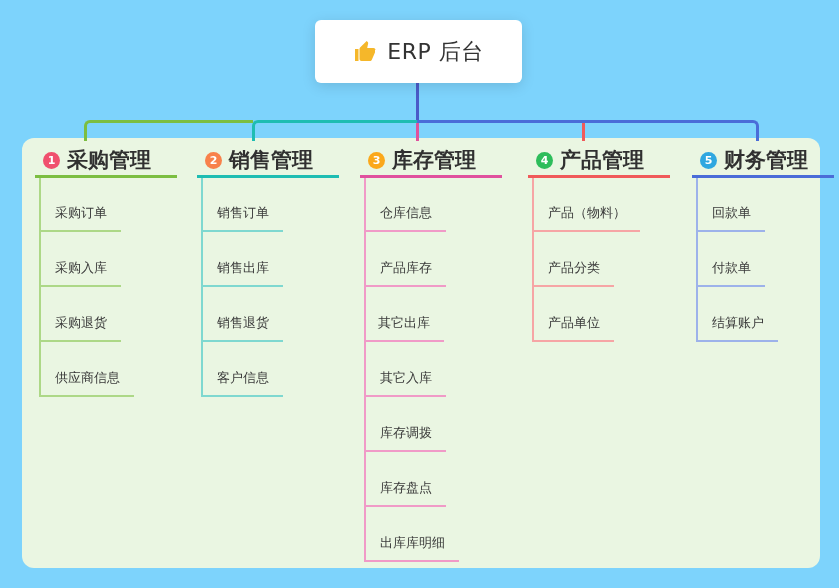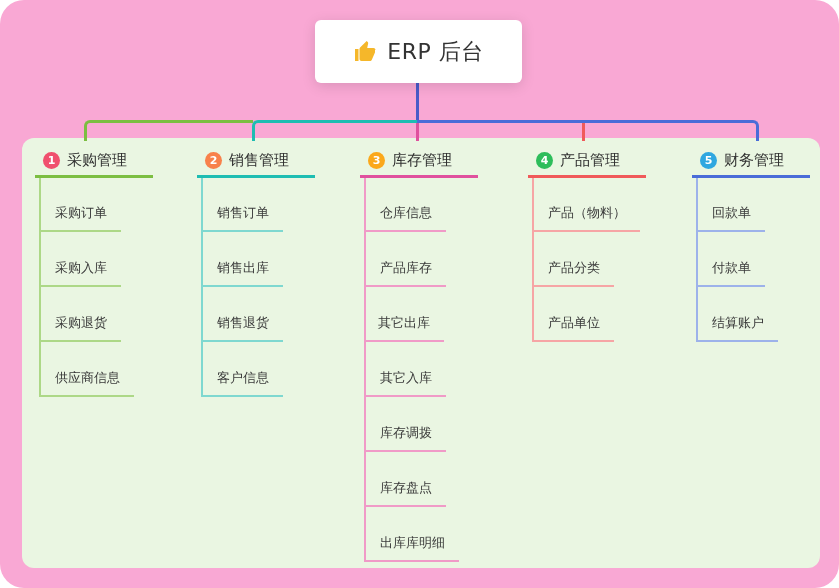--- a/index.html
+++ b/index.html
@@ -2,23 +2,22 @@
 <html><head>
 <meta charset="utf-8">
 <style>
   * { margin:0; padding:0; box-sizing:border-box; }
   html,body { background:#fff; }
   body { font-family:"DejaVu Sans", sans-serif; }
 
   #mindmap-canvas {
     position:relative;
     width:839px; height:588px;
-    background:#f9a8d4;
+    background:#7dd3fc;
     overflow:hidden;
-    border-radius:24px;
   }
 
   
   #boundary-panel {
     position:absolute;
     left:22px; top:138px;
     width:798px; height:430px;
     border-radius:12px;
   }
 
@@ -52,21 +51,21 @@
     padding:0 26px 0 8px;
     border-bottom:3px solid;
     cursor:default;
   }
   .badge {
     width:17px; height:17px; border-radius:50%;
     color:#fff; font-size:11px; font-weight:bold;
     display:flex; align-items:center; justify-content:center;
     margin-right:7px; flex:0 0 auto;
   }
-  .branch-label { font-size:15px; color:#303030; font-weight:400; white-space:nowrap; }
+  .branch-label { font-size:21px; color:#303030; font-weight:700; white-space:nowrap; }
 
   .subtree { margin-left:4px; width:fit-content; border-left:2px solid; }
   .sub-item {
     display:flex; align-items:flex-end;
     width:max-content;
     height:55px;
     padding:0 14px 8px 14px;
     border-bottom:2px solid;
   }
   .sub-item:first-child { height:54px; }

